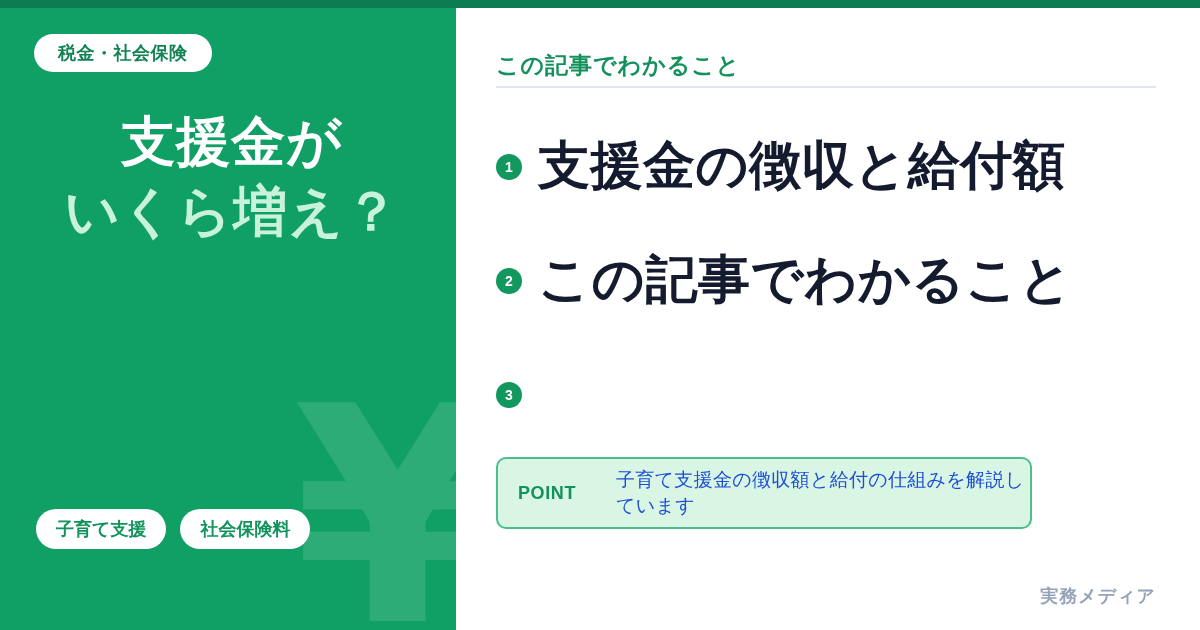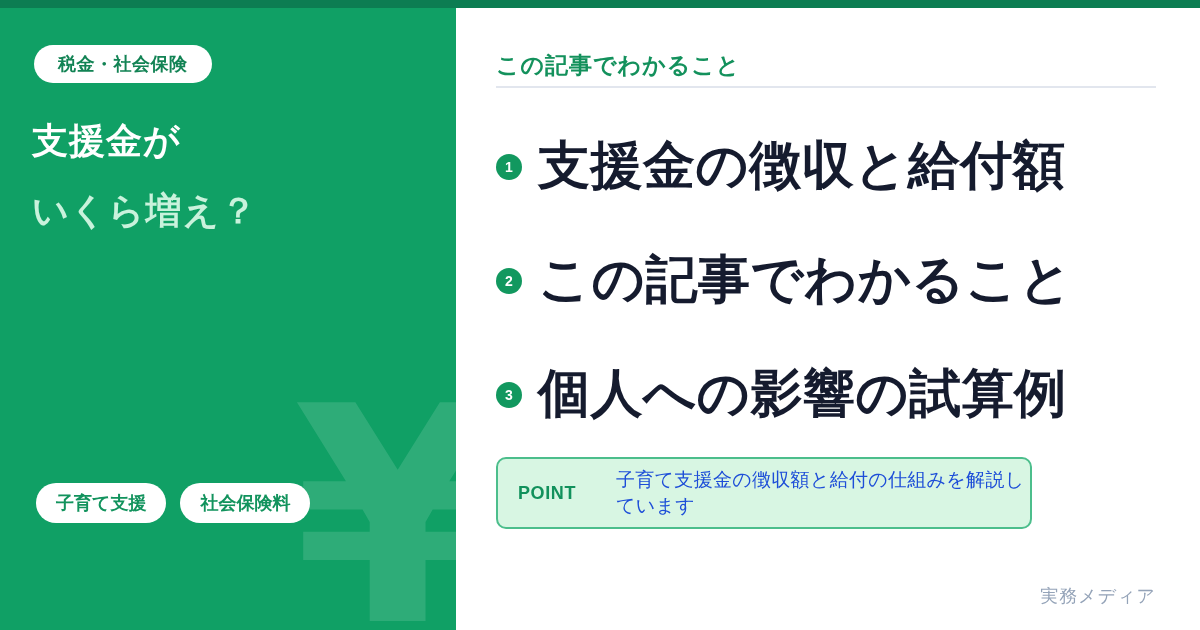--- a/index.html
+++ b/index.html
@@ -51,21 +51,21 @@
     line-height: 1;
     font-weight: 700;
     color: rgba(255, 255, 255, 0.13);
     letter-spacing: 0;
     user-select: none;
     font-family: "DejaVu Sans", "Liberation Sans", sans-serif;
   }
 
   .category-pill {
     position: absolute;
-    top: 45px;
+    top: 34px;
     left: 34px;
     height: 38px;
     padding: 0 24px;
     border-radius: 19px;
     background: #ffffff;
     color: #128354;
     font-size: 18px;
     font-weight: 700;
     letter-spacing: 0.5px;
     display: flex;
@@ -75,35 +75,36 @@
   }
 
   .headline {
     position: absolute;
     top: 106px;
     left: 32px;
     width: 400px;
   }
   .headline-line {
     display: block;
-    font-size: 36px;
+    font-size: 54px;
     line-height: 70px;
     font-weight: 700;
     color: #ffffff;
     letter-spacing: 1px;
     white-space: nowrap;
+    text-align: center;
   }
   .headline-line.accent {
     color: #C9F2DC;
   }
 
   .tag-row {
     position: absolute;
     left: 36px;
-    bottom: 107px;
+    bottom: 81px;
     display: flex;
     gap: 14px;
   }
   .tag-pill {
     height: 40px;
     padding: 0 20px;
     border-radius: 20px;
     background: #ffffff;
     color: #12935D;
     font-size: 18px;
@@ -207,21 +208,21 @@
     font-size: 19px;
     color: #1d4ed8;
     letter-spacing: 0.3px;
   }
 
   .brand {
     position: absolute;
     right: 44px;
     bottom: 32px;
     font-size: 18px;
-    font-weight: 400;
+    font-weight: 700;
     color: #94A3B8;
     letter-spacing: 1px;
   }
 </style>
 </head>
 <body>
 
 <div class="canvas">
 
   <div class="top-bar"></div>
@@ -256,21 +257,20 @@
         <span class="point-text">支援金の徴収と給付額</span>
       </div>
 
       <div class="point-item">
         <span class="num-badge">2</span>
         <span class="point-text">この記事でわかること</span>
       </div>
 
       <div class="point-item">
         <span class="num-badge">3</span>
-        <span class="point-text">個人への影響の試算例</span>
       </div>
 
     </div>
 
     <div class="callout">
       <span class="callout-label">POINT</span>
       <span class="callout-text">子育て支援金の徴収額と給付の仕組みを解説しています</span>
     </div>
 
     <div class="brand">実務メディア</div>

